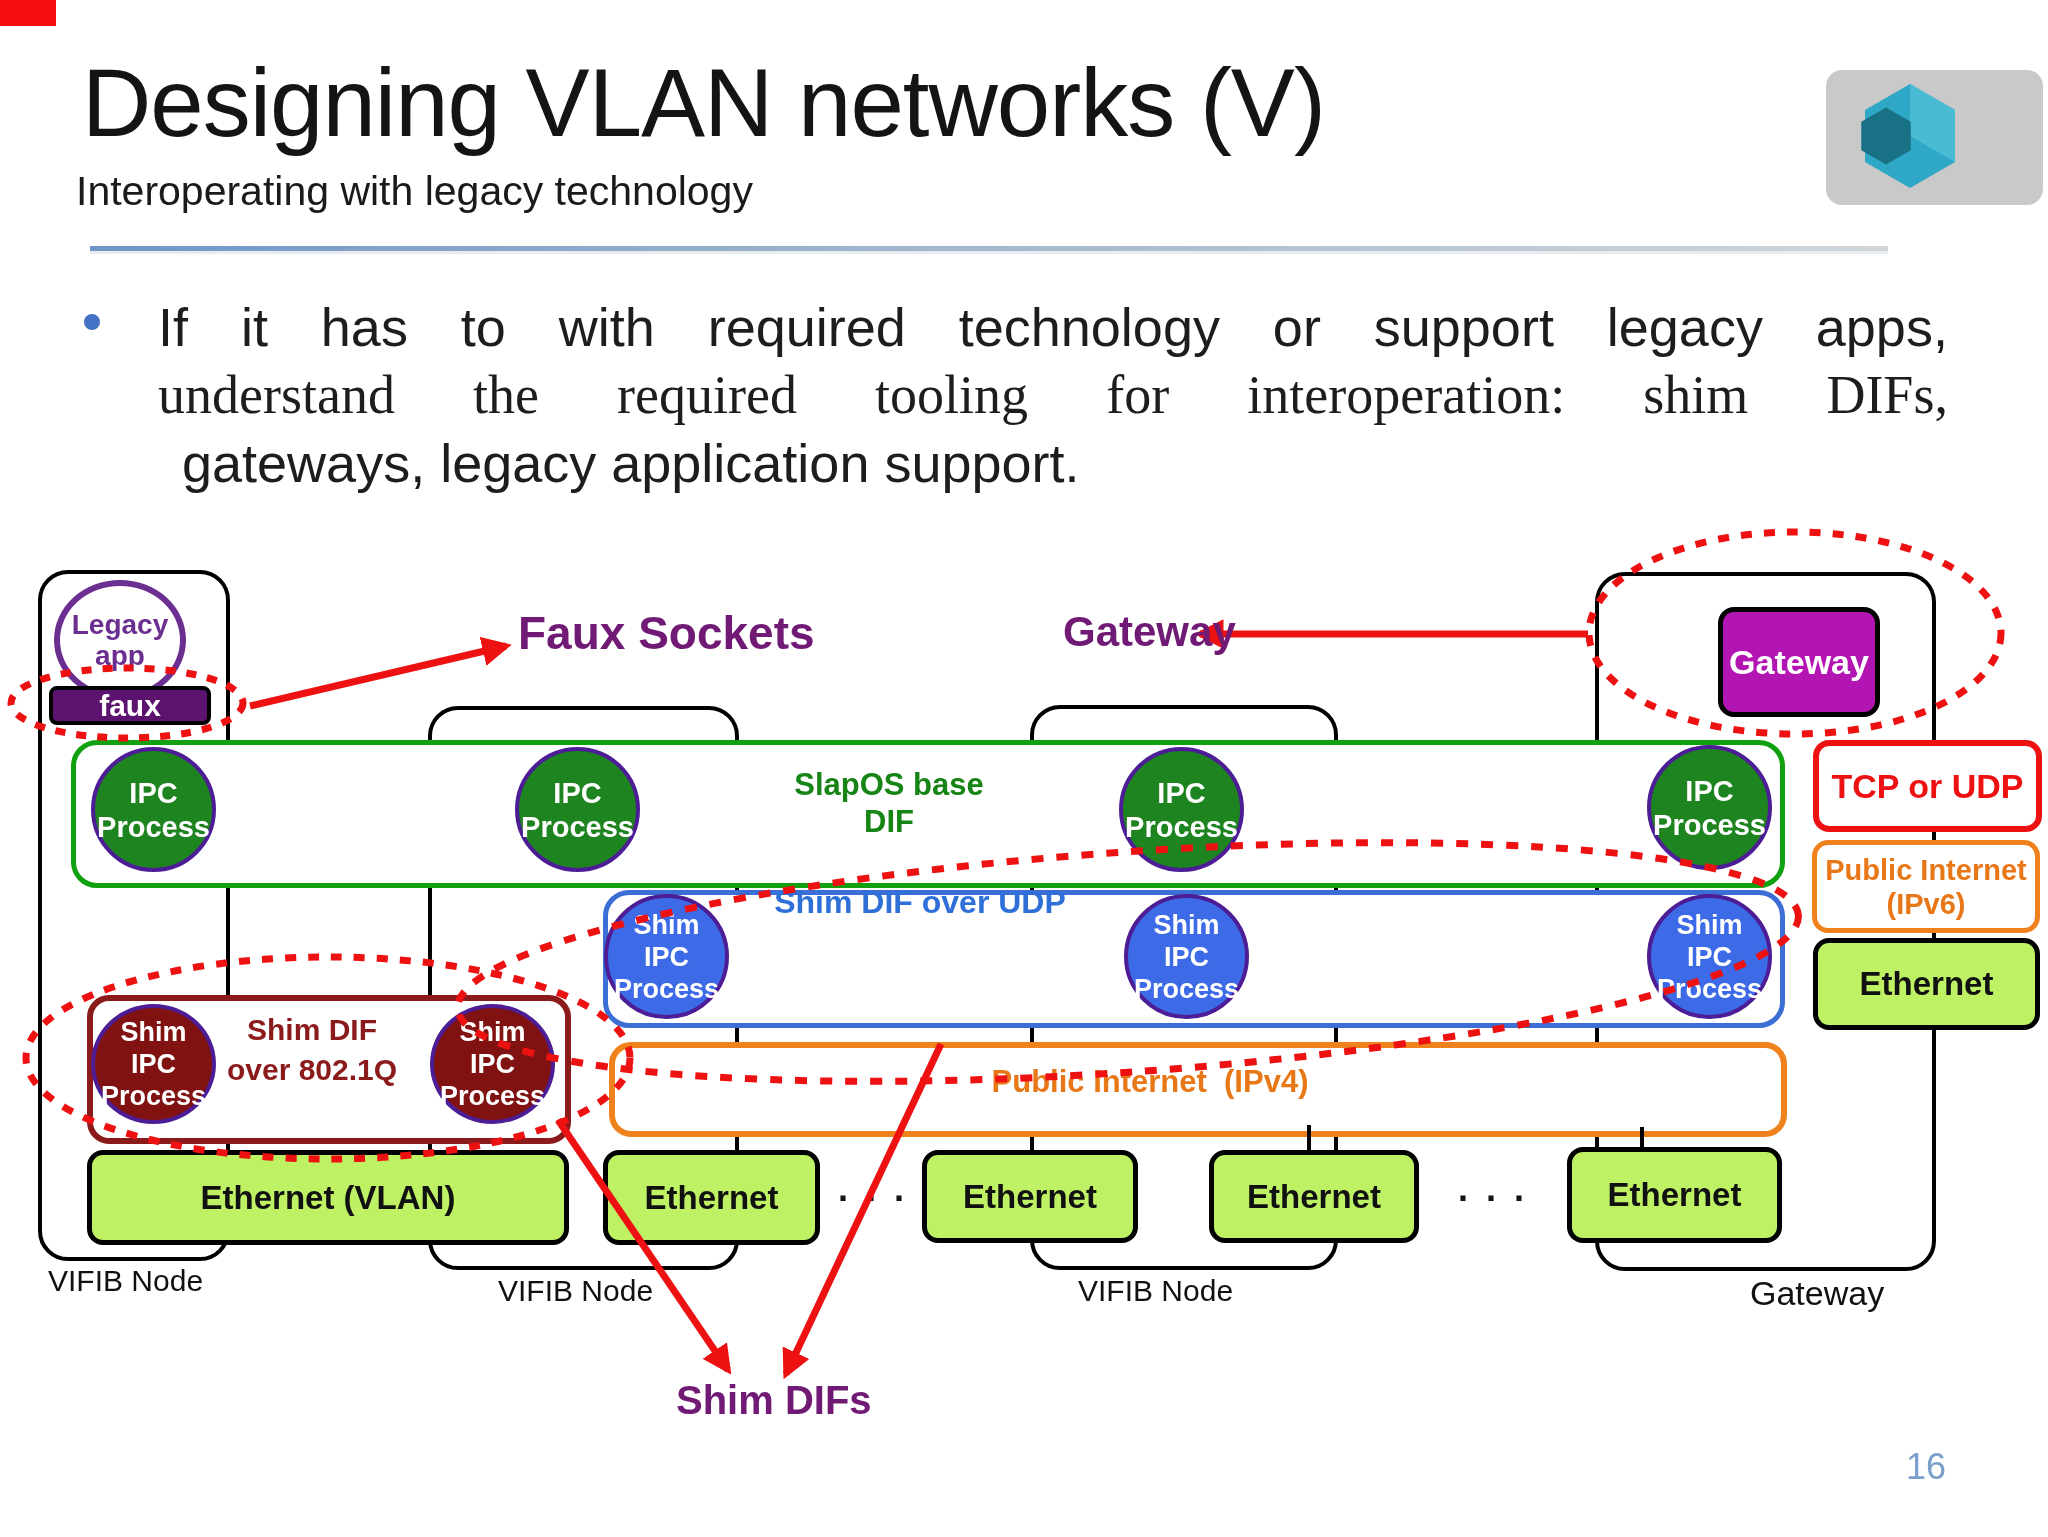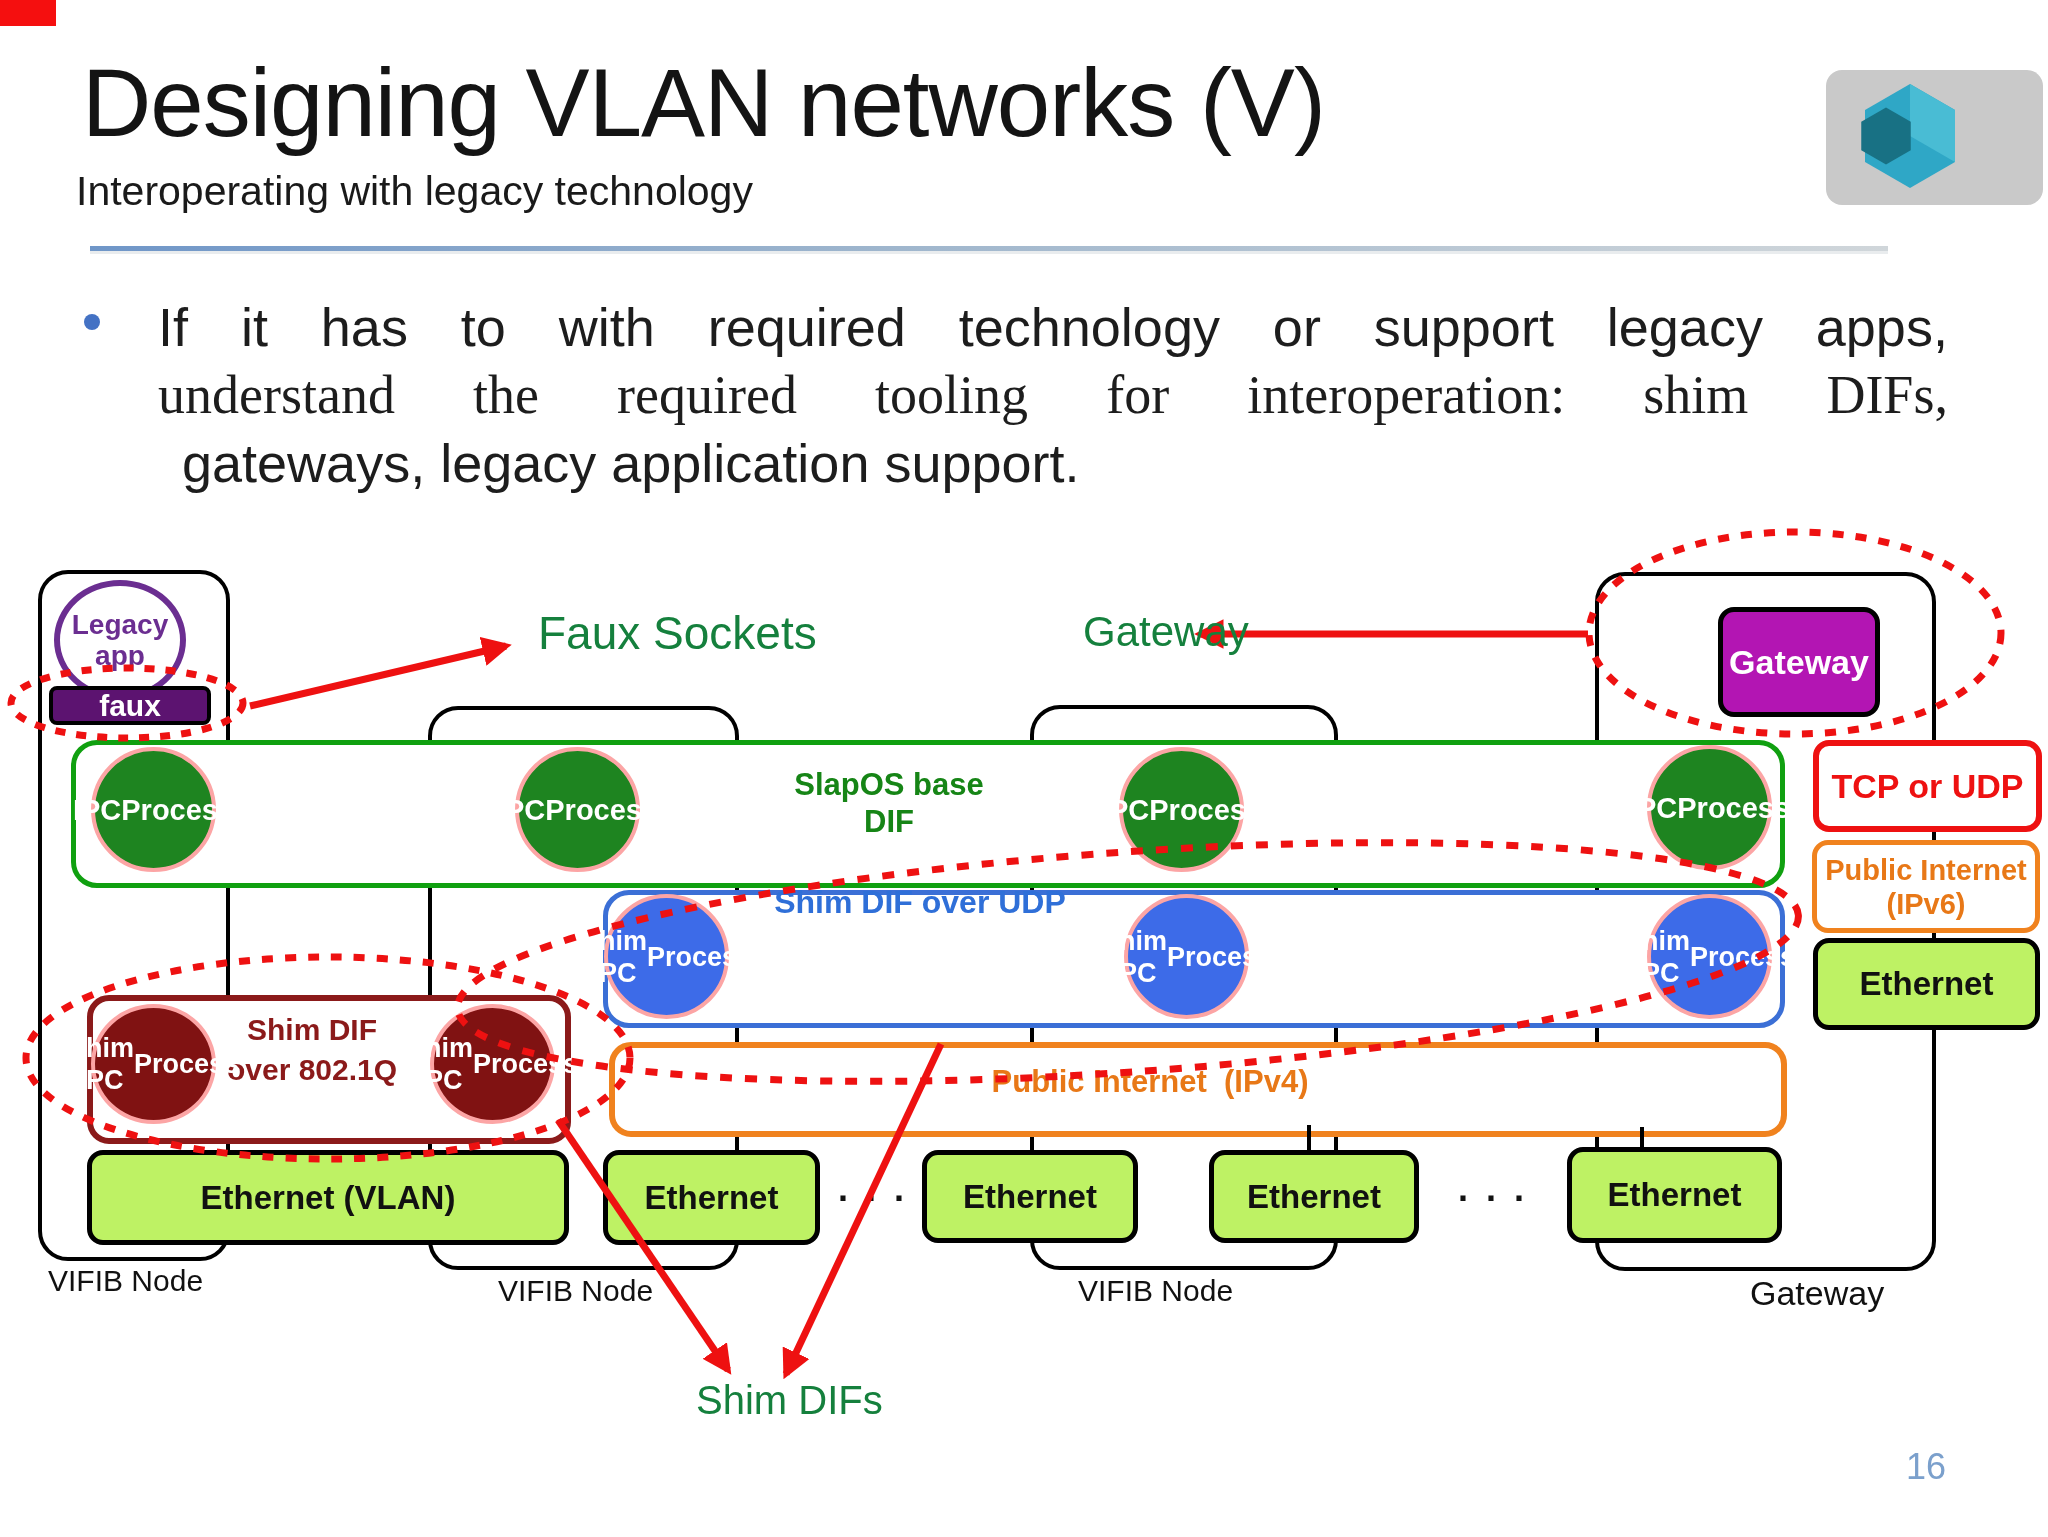--- a/index.html
+++ b/index.html
@@ -24,42 +24,42 @@
   .difbox{background:#fff;z-index:2;}
   .green-box{left:71px;top:740px;width:1704px;height:138px;border:5px solid #10a010;border-radius:26px;}
   .blue-box{left:603px;top:890px;width:1172px;height:128px;border:5px solid #3b6fd6;border-radius:26px;}
   .maroon-box{left:87px;top:995px;width:472px;height:137px;border:6px solid #8b1a1a;border-radius:22px;}
   .orange-box{left:609px;top:1042px;width:1166px;height:83px;border:6px solid #f0821e;border-radius:22px;}
   .boxlabel{z-index:3;font-weight:bold;text-align:center;}
   .green-label{left:764px;top:766px;width:250px;font-size:31px;line-height:37px;color:#168516;}
   .blue-label{left:770px;top:884px;width:300px;font-size:32px;color:#2f6fd8;white-space:nowrap;}
   .maroon-label{left:212px;top:1010px;width:200px;font-size:30px;line-height:40px;color:#8b1a1a;white-space:nowrap;}
   .orange-label{left:975px;top:1064px;width:350px;font-size:31px;color:#e87817;white-space:nowrap;}
-  .circle{width:117px;height:117px;border:4px solid #fca5a5;border-radius:50%;z-index:4;
-          display:flex;flex-direction:row;align-items:center;justify-content:center;
+  .circle{width:117px;height:117px;border:4px solid #4c1d95;border-radius:50%;z-index:4;
+          display:flex;flex-direction:column;align-items:center;justify-content:center;
           color:#fff;font-weight:bold;text-align:center;}
   .c-green{background:#1e8420;font-size:29px;line-height:34px;}
   .c-blue{background:#3d6be8;font-size:27px;line-height:32px;}
   .c-maroon{background:#801212;height:112px;font-size:27px;line-height:32px;}
   .ebox{border:5px solid #000;border-radius:16px;background:#bef264;z-index:5;
         display:flex;align-items:center;justify-content:center;
         font-size:33px;font-weight:bold;color:#111;white-space:nowrap;}
   .stackbox{border-radius:16px;background:#fff;z-index:5;display:flex;flex-direction:column;
         align-items:center;justify-content:center;font-weight:bold;text-align:center;}
   .gatewaybox{left:1718px;top:607px;width:152px;height:100px;background:#b315b3;border:5px solid #000;
         border-radius:16px;z-index:6;display:flex;align-items:center;justify-content:center;
         color:#fff;font-size:34px;font-weight:bold;}
   .legacy{left:54px;top:580px;width:120px;height:108px;border:6px solid #6b2e91;border-radius:50%;
         background:#fff;z-index:6;display:flex;flex-direction:column;align-items:center;justify-content:center;
         color:#6b2e91;font-size:28px;line-height:31px;font-weight:bold;}
   .faux{left:49px;top:686px;width:154px;height:31px;background:#5c1370;border:4px solid #000;border-radius:8px;
         z-index:7;display:flex;align-items:center;justify-content:center;color:#fff;font-size:30px;font-weight:bold;}
   .conn{width:4px;background:#000;z-index:2;}
   .dots{z-index:5;font-size:36px;font-weight:bold;color:#111;letter-spacing:4px;white-space:nowrap;}
-  .redlabel{color:#15803d;font-weight:normal;z-index:11;white-space:nowrap;margin-left:20px;}
+  .redlabel{color:#701a75;font-weight:bold;z-index:11;white-space:nowrap;}
   .svglayer{left:0;top:0;z-index:10;pointer-events:none;}
   .pagenum{left:1906px;top:1446px;font-size:36px;color:#7ba0cc;z-index:2;}
 </style>
 </head>
 <body>
 
 <div class="slide">
 
   <div class="abs rec"></div>
   <div class="abs title">Designing VLAN networks (V)</div>

